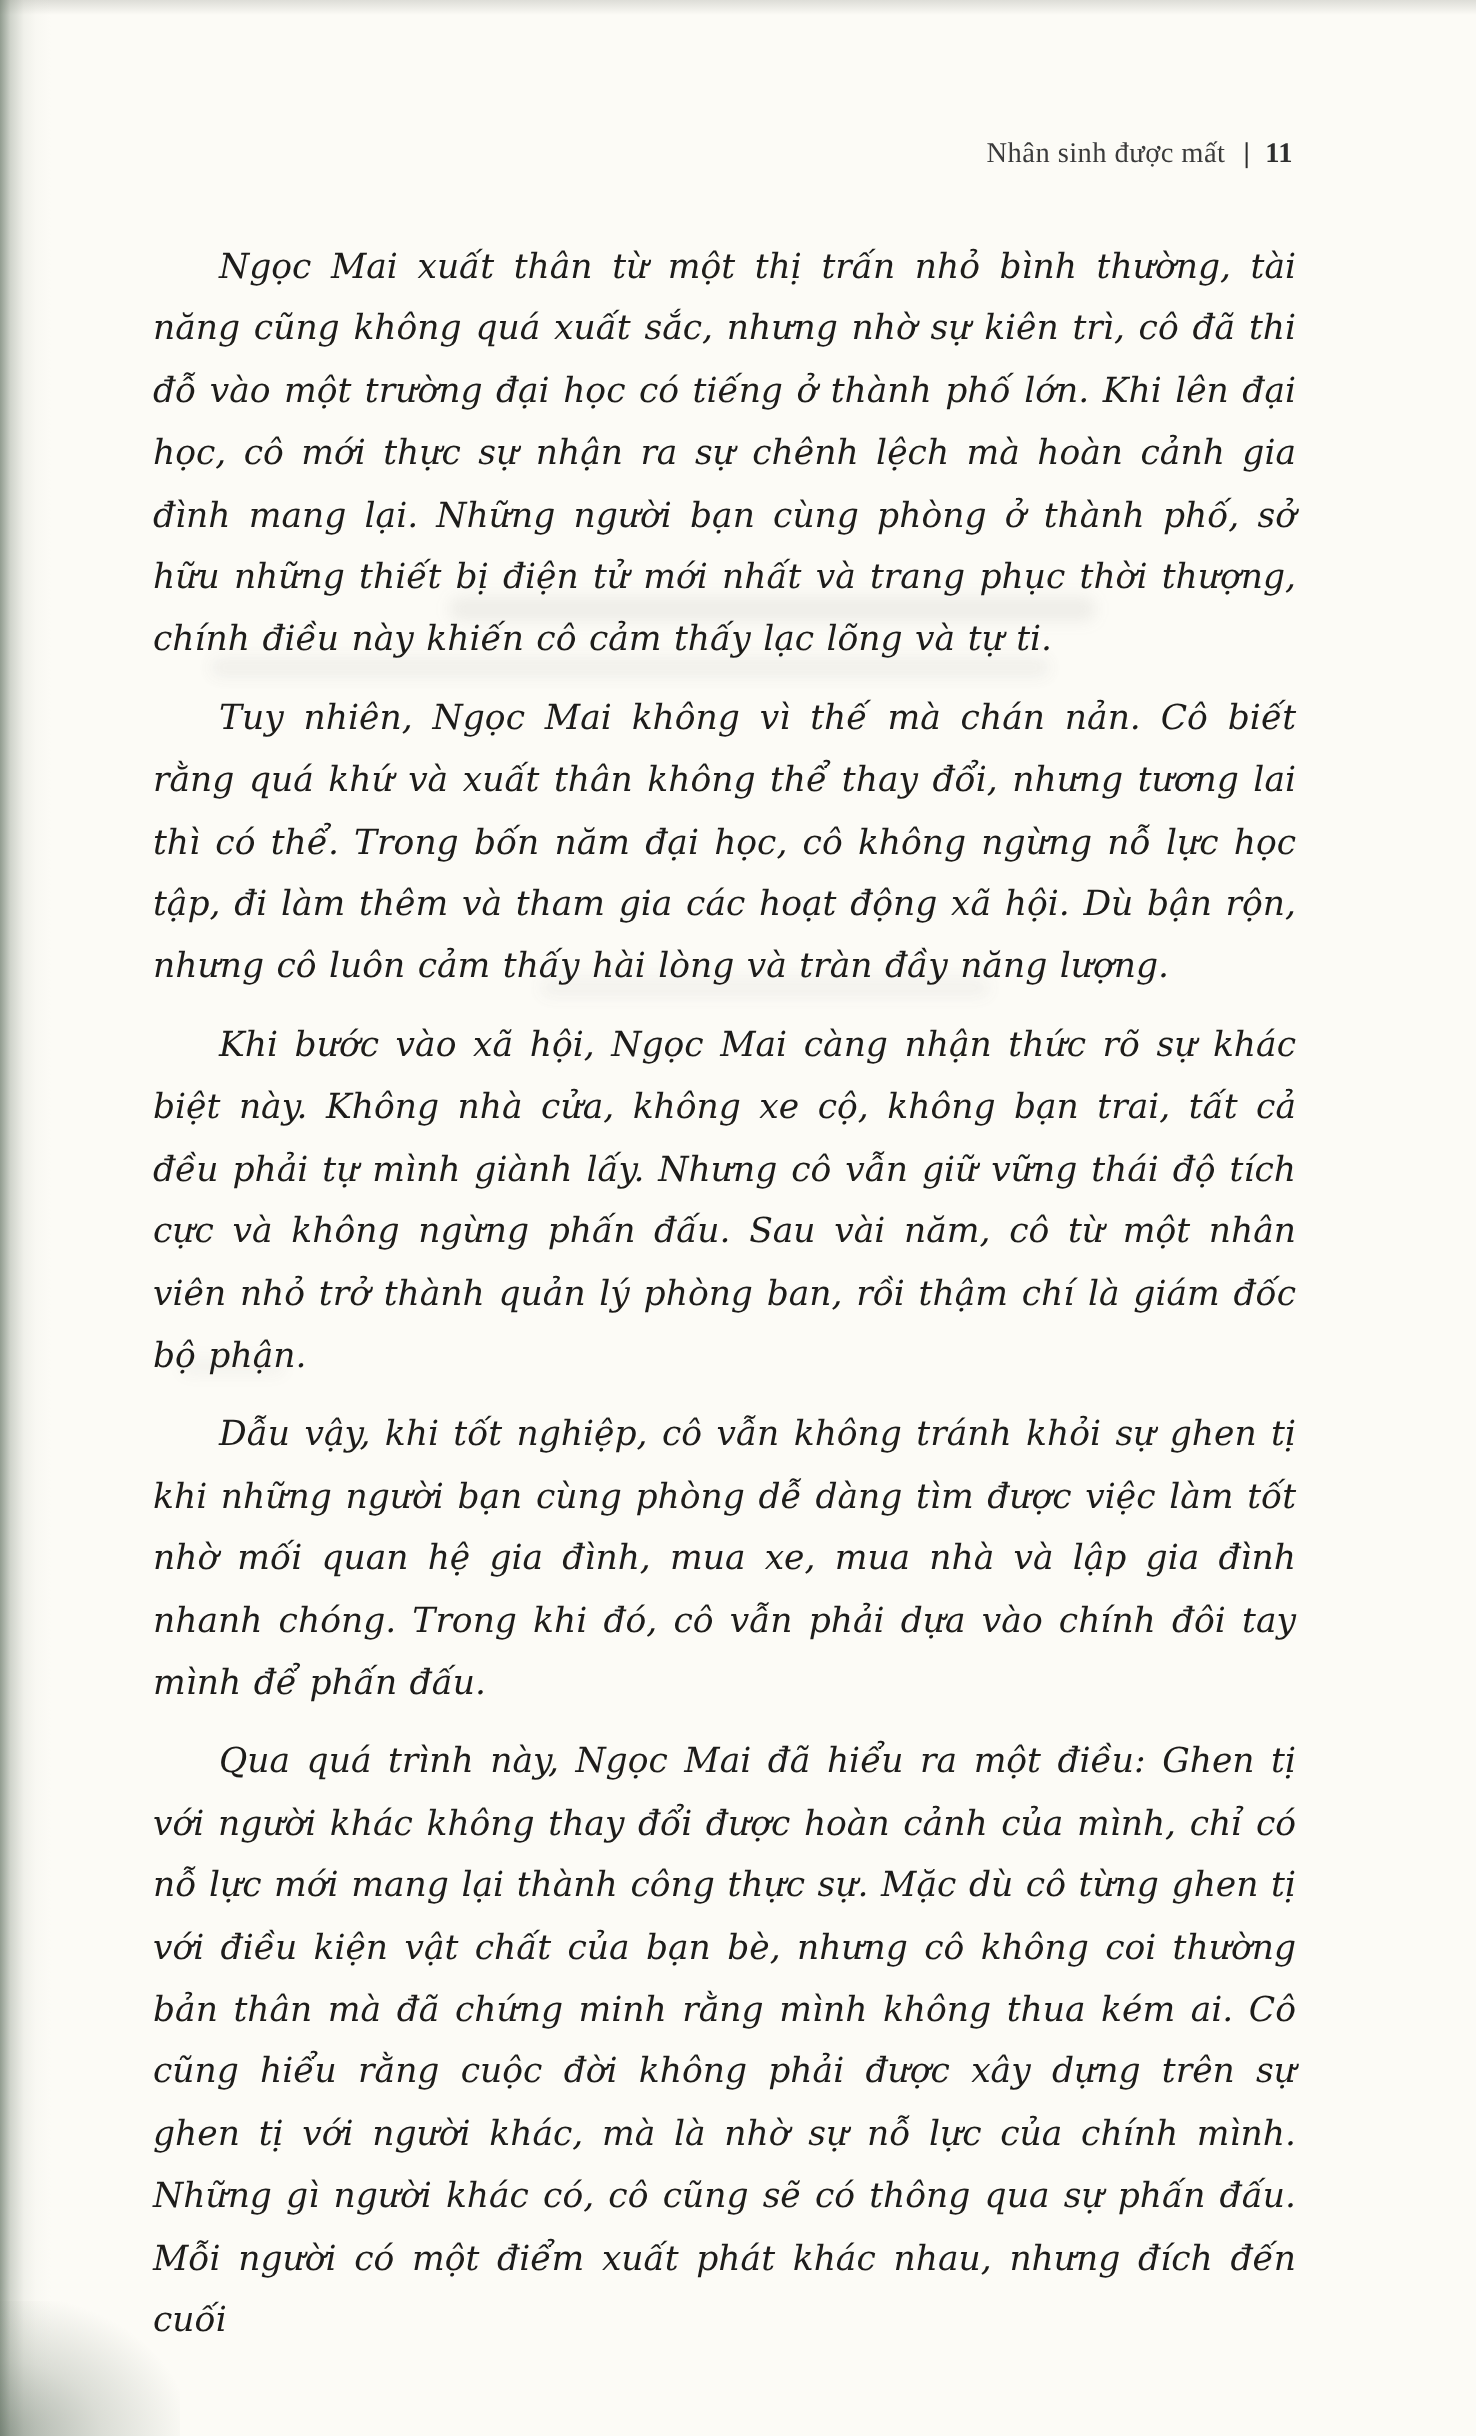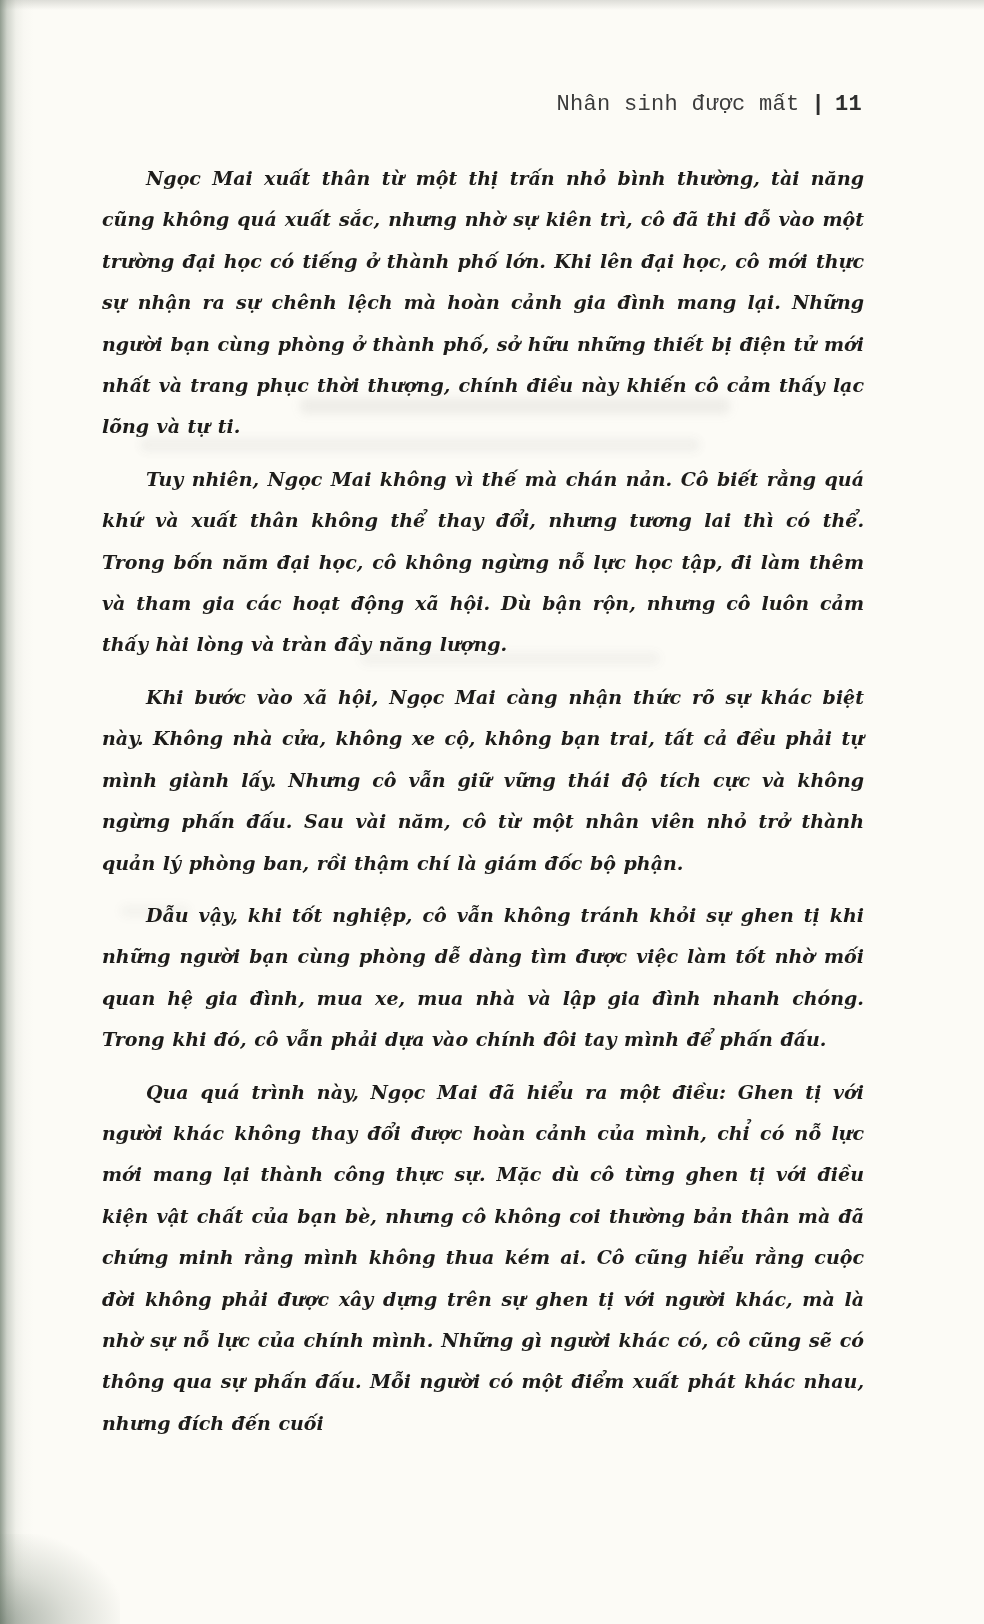--- a/index.html
+++ b/index.html
@@ -58,22 +58,22 @@
   }
   .smudge.s1 { left: 300px; top: 398px; width: 430px; height: 16px; }
   .smudge.s2 { left: 140px; top: 438px; width: 560px; height: 14px; opacity: .8; }
   .smudge.s3 { left: 360px; top: 652px; width: 300px; height: 13px; opacity: .7; }
   .smudge.s4 { left: 120px; top: 905px; width: 70px;  height: 12px; opacity: .6; }
 
   .page-header {
     position: absolute;
     top: 92px;
     right: 122px;
-    font-family: Liberation Mono, monospace;
-    font-size: 22px;
+    font-family: Liberation Serif, serif;
+    font-size: 19px;
     font-weight: 500;
     color: #3b3b3b;
     letter-spacing: 0.3px;
     white-space: nowrap;
   }
   .page-header .divider {
     display: inline-block;
     margin: 0 10px 0 12px;
     font-weight: 700;
     color: #2e2e2e;
@@ -86,26 +86,25 @@
   .text-block {
     position: absolute;
     left: 102px;
     top: 158px;
     width: 762px;
     color: #1d1c1a;
   }
   .text-block p {
     margin: 0 0 11px 0;
     font-style: italic;
-    font-size: 19px;
+    font-size: 23px;
     line-height: 41.4px;
     text-align: justify;
     text-indent: 44px;
     word-spacing: 1px;
-    font-weight: bold;
   }
 </style>
 </head>
 <body>
 
 <div class="scan-page">
 
   <div class="edge-top"></div>
   <div class="edge-left"></div>
   <div class="edge-bottom-left"></div>

